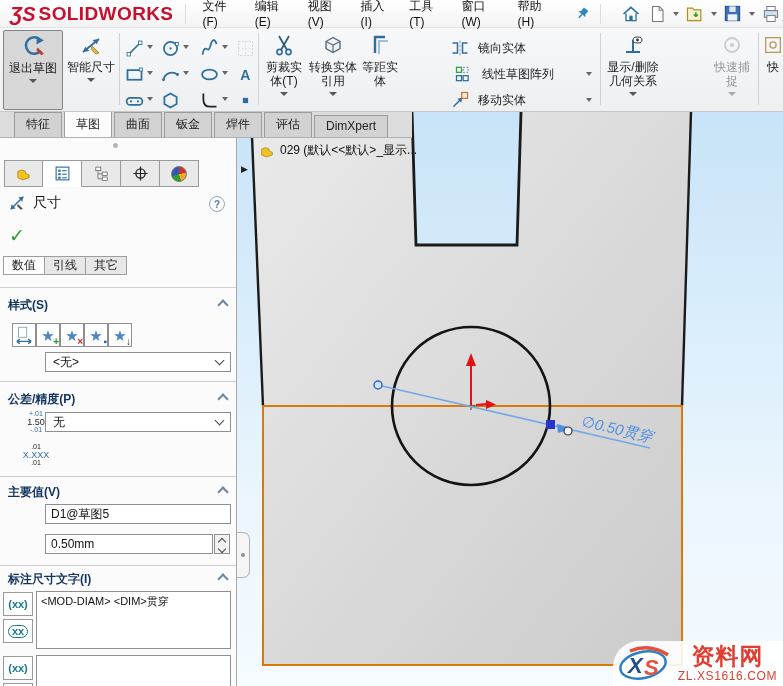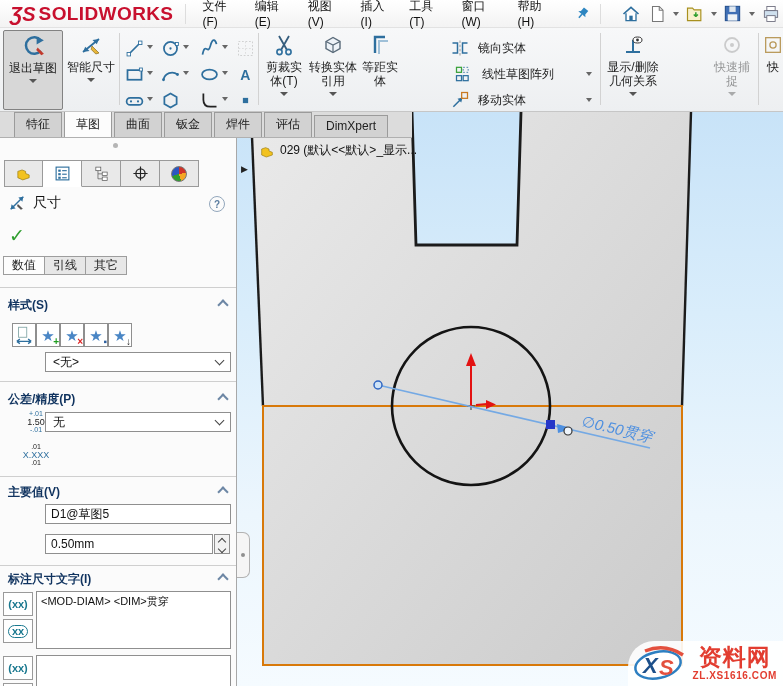--- a/index.html
+++ b/index.html
@@ -73,21 +73,21 @@
 
 .viewport{position:absolute;left:237px;top:112px;width:546px;height:574px;background:linear-gradient(180deg,#c8e3f8 0%,#d9edfb 35%,#ecf6fd 70%,#f5fbff 100%);z-index:1}
 .scene{position:absolute;left:0;top:0}
 .flyout{position:absolute;left:4px;top:52px;font-size:9px;color:#222}
 .treeitem{position:absolute;left:22px;top:30px;display:flex;align-items:center;gap:5px;font-size:12px;color:#111}
 .vsplit{position:absolute;left:0;top:420px;width:13px;height:46px;background:#f5f5f5;border:1px solid #b2b2b2;border-left:none;border-radius:0 7px 7px 0;display:flex;align-items:center;justify-content:center}
 .vsplit .dot{width:4px;height:4px;border-radius:50%;background:#8f8f8f}
 .wm{position:absolute;right:0;bottom:0;display:flex;align-items:center;background:rgba(255,255,255,.9);border-radius:26px 0 0 0;padding:2px 6px 3px 3px;gap:4px}
 .wm .col{display:flex;flex-direction:column;align-items:center;line-height:1}
 .wm .cn{font-size:23px;font-weight:bold;color:#e23d30;letter-spacing:1px}
-.wm .url{font-size:10px;font-weight:bold;color:#e23d30;letter-spacing:.6px;margin-top:2px}
+.wm .url{font-size:12px;font-weight:normal;color:#e23d30;letter-spacing:.6px;margin-top:2px}
 </style>
 </head>
 <body>
 
 <div class="app">
 
   <div class="titlebar">
     <div class="logo">
       <span class="gl">ƷS</span>
       <span class="lt">SOLIDWORKS</span>

